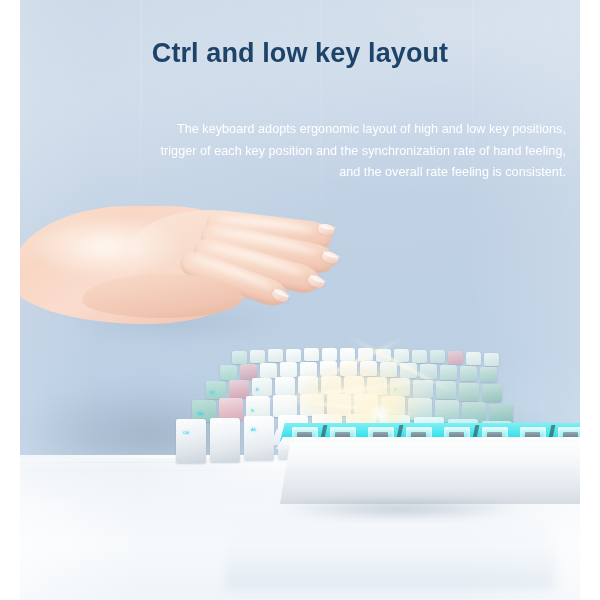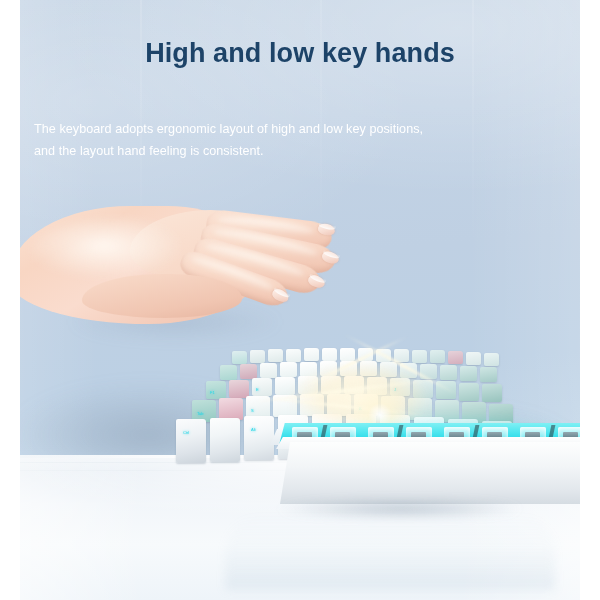--- a/index.html
+++ b/index.html
@@ -126,21 +126,21 @@
       background:radial-gradient(50% 60% at 45% 50%,rgba(120,140,165,.22),rgba(120,140,165,0) 72%);
       filter:blur(7px);}
 
   
   .headline{position:absolute;left:0;top:38px;width:560px;text-align:center;
       font-size:27px;font-weight:bold;color:#1d4368;letter-spacing:.1px;}
   .badge-wrap{position:absolute;left:0;top:80px;width:560px;text-align:center;}
   .badge{display:inline-block;background:#ef0a0a;color:#ffffff;
       font-size:14.5px;padding:6px 17px 7px;border-radius:6px;letter-spacing:.1px;
       box-shadow:0 1px 2px rgba(120,30,30,.25);}
-  .body-copy{position:absolute;left:14px;top:119px;width:532px;text-align:left;
+  .body-copy{position:absolute;left:14px;top:119px;width:532px;text-align:right;
       font-size:12.6px;line-height:21.5px;color:#ffffff;letter-spacing:.05px;}
   .body-copy div{white-space:nowrap;}
 </style>
 </head>
 <body>
 
 <div id="page">
   <div id="stage">
 
     <div class="backdrop"></div>
@@ -329,22 +329,23 @@
       <div class="finger" style="left:168px;top:70px;width:112px;height:26px;transform:rotate(20deg);">
         <div class="sheen"></div>
         </div>
       <div class="nail" style="left:262px;top:94px;transform:rotate(26deg);">
         <div class="nail-tip"></div>
         </div>
 
       <div class="thumb"></div>
     </div>
 
-    <div class="headline">High and low key hands</div>
+    <div class="headline">Ctrl and low key layout</div>
 
 
     <div class="body-copy">
       <div>The keyboard adopts ergonomic layout of high and low key positions,</div>
-      <div>and the layout hand feeling is consistent.</div>
+      <div>trigger of each key position and the synchronization rate of hand feeling,</div>
+      <div>and the overall rate feeling is consistent.</div>
     </div>
 
   </div>
 </div>
 
 </body></html>

